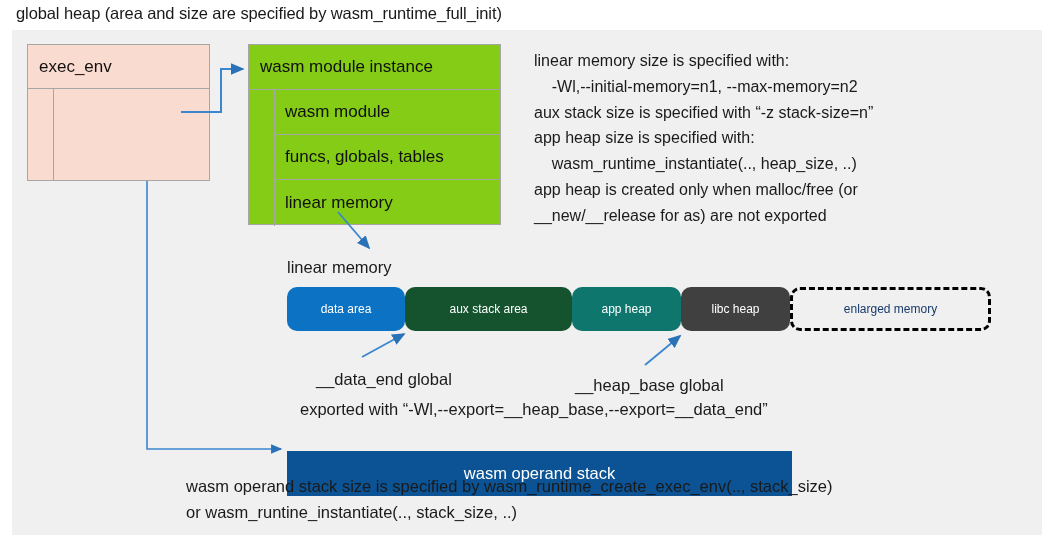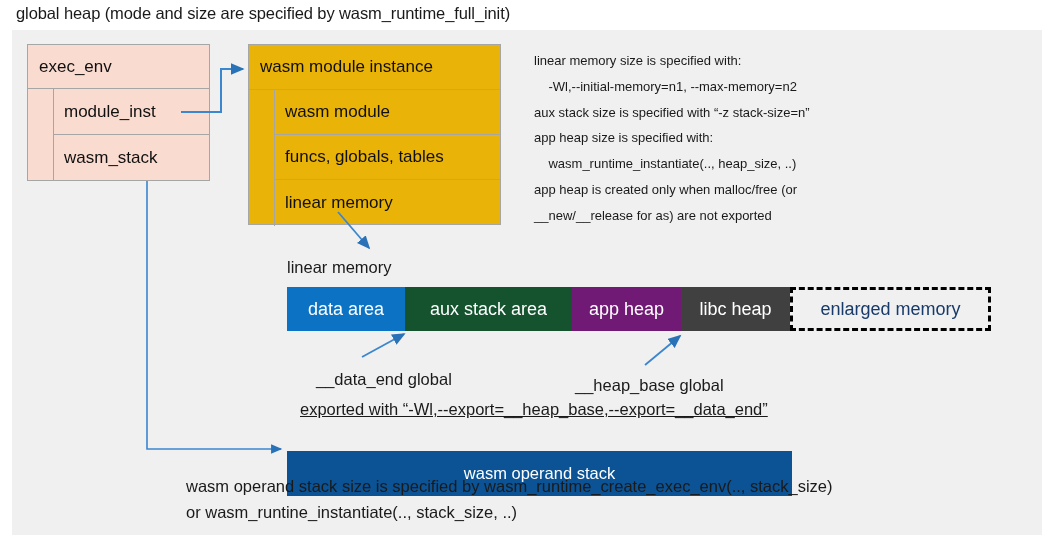--- a/index.html
+++ b/index.html
@@ -101,21 +101,21 @@
   #wasm-mod-inst .gutter { width: 26px; }
   #wasm-mod-inst .row { height: 45px; padding-left: 10px; }
   #wasm-mod-inst .row:nth-child(3) { height: 46px; }
 
   
   #right-text {
     position: absolute;
     left: 534px;
     top: 48px;
     width: 500px;
-    font-size: 13px;
+    font-size: 16px;
     line-height: 25.8px;
     color: #1a1a1a;
     white-space: pre;
   }
 
   
   #linmem-label {
     position: absolute;
     left: 287px;
     top: 258px;
@@ -129,41 +129,42 @@
     left: 287px;
     top: 287px;
     height: 44px;
     display: flex;
   }
   .seg {
     box-sizing: border-box;
     display: flex;
     align-items: center;
     justify-content: center;
-    font-size: 18px;
+    font-size: 12px;
     color: #ffffff;
     white-space: nowrap;
+    border-radius: 10px;
   }
   .seg.dashed {
     border: 3px dashed #000000;
     background: #f0f0f0;
     color: #173a6b;
   }
 
   
   .anno {
     position: absolute;
     font-size: 16.5px;
     color: #1a1a1a;
     white-space: nowrap;
     margin-top: 11px;
   }
   #anno-data-end  { left: 316px; top: 359px; }
   #anno-heap-base { left: 575px; top: 365px; }
-  #anno-export    { left: 300px; top: 389px; text-decoration: underline; }
+  #anno-export    { left: 300px; top: 389px; }
 
   
   #operand-stack {
     position: absolute;
     left: 287px;
     top: 427px;
     width: 505px;
     height: 45px;
     background: #0b5394;
     display: flex;
@@ -191,36 +192,32 @@
     left: 0; top: 0;
     width: 1054px; height: 547px;
     pointer-events: none;
   }
 </style>
 </head>
 <body>
 
 <div id="canvas">
 
-  <div id="title">global heap (mode and size are specified by wasm_runtime_full_init)</div>
+  <div id="title">global heap (area and size are specified by wasm_runtime_full_init)</div>
 
   <div id="panel" style="background: rgb(240, 240, 240);"></div>
 
   <div class="struct" id="exec-env" style="background: rgb(250, 219, 208);">
     <div class="hdr">exec_env</div>
     <div class="body">
       <div class="gutter"></div>
-      <div class="rows">
-        <div class="row" style="height:46px">module_inst</div>
-        <div class="row" style="height:45px">wasm_stack</div>
-      </div>
     </div>
   </div>
 
-  <div class="struct" id="wasm-mod-inst" style="background: #eab308;">
+  <div class="struct" id="wasm-mod-inst" style="background: #84cc16;">
     <div class="hdr">wasm module instance</div>
     <div class="body">
       <div class="gutter"></div>
       <div class="rows">
         <div class="row">wasm module</div>
         <div class="row">funcs, globals, tables</div>
         <div class="row">linear memory</div>
       </div>
     </div>
   </div>
@@ -231,21 +228,21 @@
 app heap size is specified with:
     wasm_runtime_instantiate(.., heap_size, ..)
 app heap is created only when malloc/free (or
 __new/__release for as) are not exported</div>
 
   <div id="linmem-label">linear memory</div>
 
   <div id="mem-bar">
     <div class="seg" style="width: 118px; background: rgb(11, 114, 196);">data area</div>
     <div class="seg" style="width: 167px; background: #14532d;">aux stack area</div>
-    <div class="seg" style="width: 109px; background: #701a75;">app heap</div>
+    <div class="seg" style="width: 109px; background: #0f766e;">app heap</div>
     <div class="seg" style="width: 109px; background: #404040;">libc heap</div>
     <div class="seg dashed" style="width: 201px; background: rgb(240, 240, 240); color: rgb(23, 58, 107);">enlarged memory</div>
   </div>
 
   <div class="anno" id="anno-data-end">__data_end global</div>
   <div class="anno" id="anno-heap-base">__heap_base global</div>
   <div class="anno" id="anno-export">exported with “-Wl,--export=__heap_base,--export=__data_end”</div>
 
   <div id="operand-stack" style="background: rgb(11, 83, 148);">wasm operand stack</div>
 

